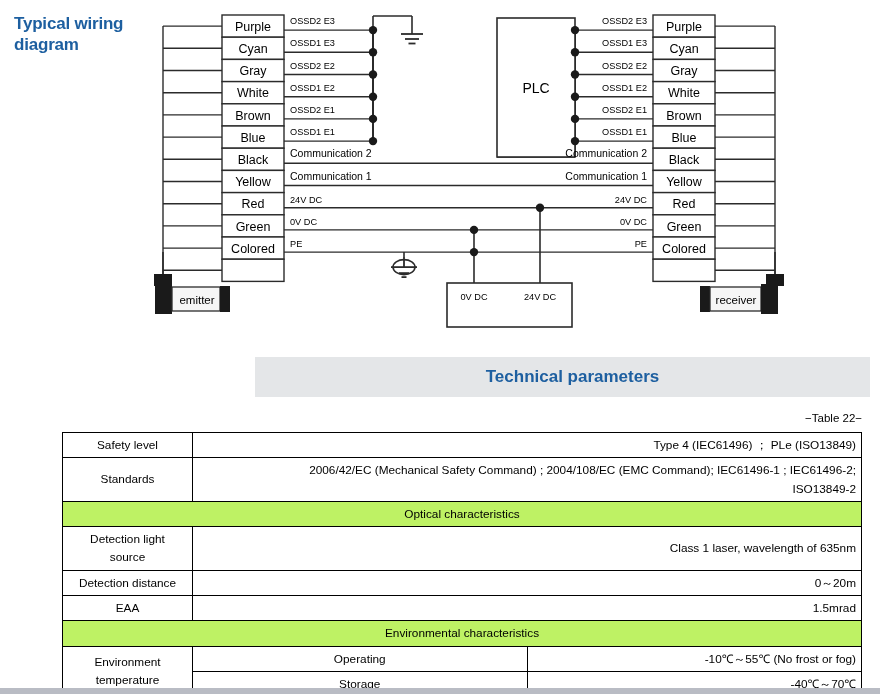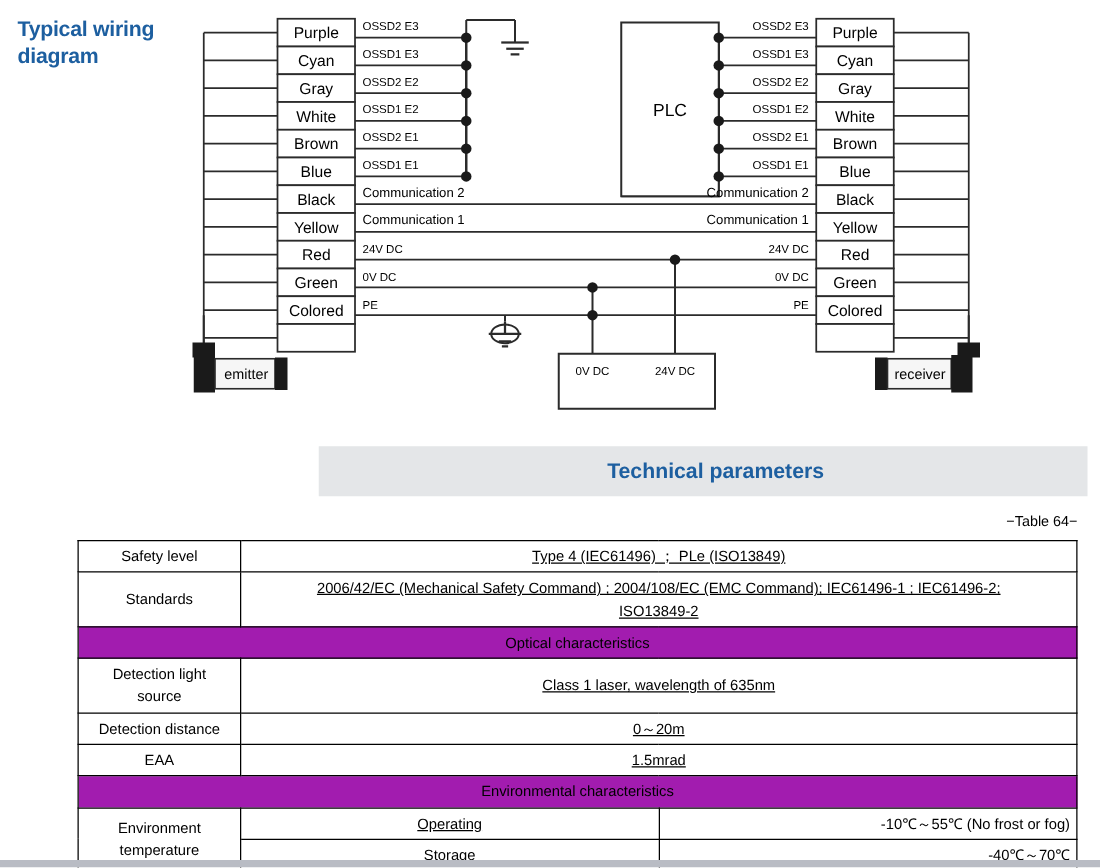--- a/index.html
+++ b/index.html
@@ -82,26 +82,25 @@
     line-height: 1.55;
   }
   td.lbl {
     width: 130px;
     text-align: center;
     margin-top: 20px;
   }
   td.sub {
     width: 118px;
     text-align: center;
-    text-decoration: underline;
-  }
-  td.val { text-align: center; text-decoration: underline; }
+  }
+  td.val { text-align: right; }
   td.val-c { text-align: right; }
   td.section {
-    background: #a21caf;
+    background: #bef264;
     text-align: center;
     padding: 4px 5px;
   }
   .cell-2line {
     line-height: 1.9;
   }
 
   
   #bottom-strip {
     position: absolute;
@@ -294,21 +293,21 @@
         <text x="540" y="300" font-size="9.2" text-anchor="middle" fill="#000" font-weight="normal">24V DC</text>
         <text x="197" y="303.5" font-size="11.5" text-anchor="middle" fill="#000" font-weight="normal">emitter</text>
         <text x="736" y="303.5" font-size="11.5" text-anchor="middle" fill="#000" font-weight="normal">receiver</text>
       </g>
   </svg>
 
   <div id="tp-banner">
     <div id="tp-banner-text">Technical parameters</div>
   </div>
 
-  <div id="table-caption">−Table 64−</div>
+  <div id="table-caption">−Table 22−</div>
 
   <div id="spec-table-wrap">
     <table class="spec">
       <tbody id="spec-tbody">
           <tr>
             <td class="lbl">Safety level</td>
             <td class="val" colspan="2">Type 4 (IEC61496) ； PLe (ISO13849)</td>
           </tr>
           <tr>
             <td class="lbl">Standards</td>

